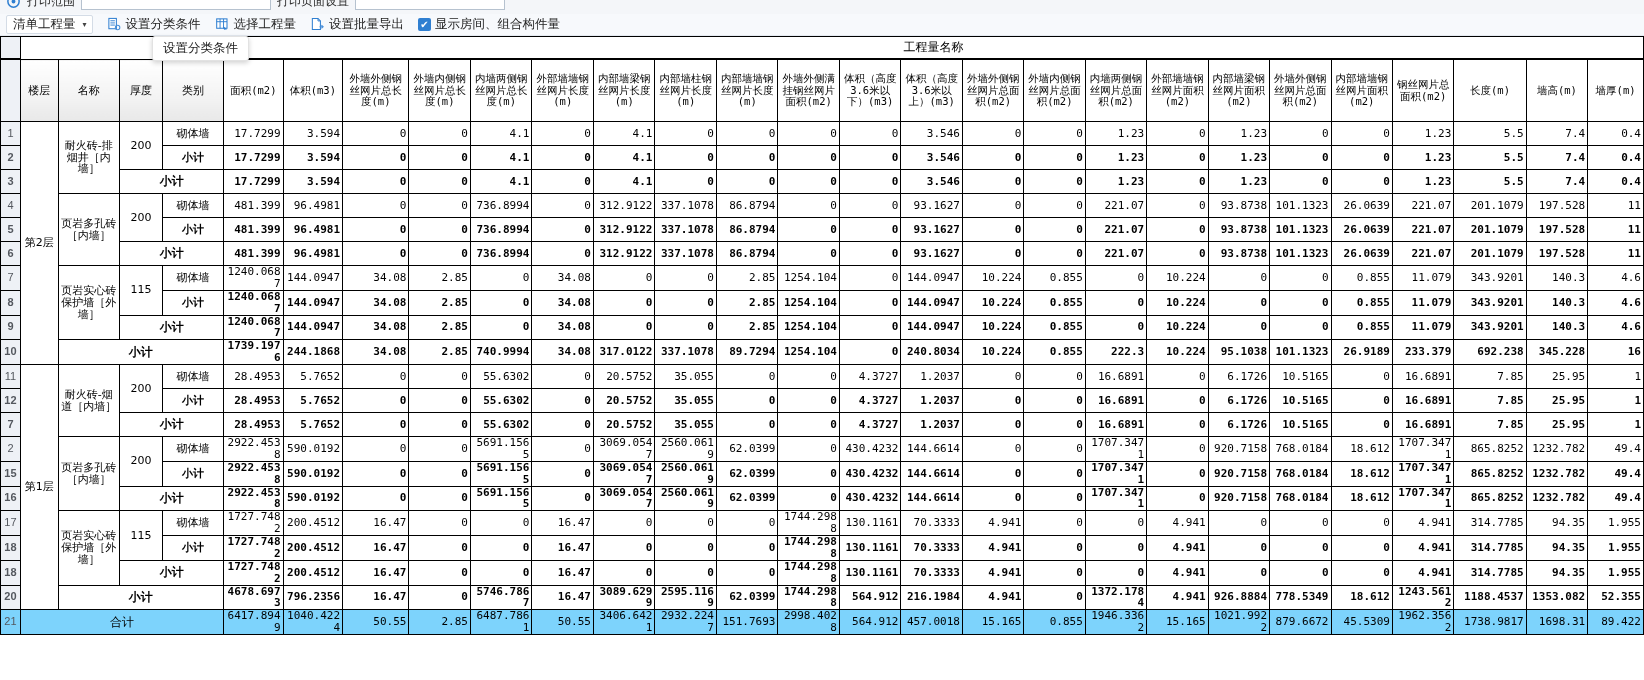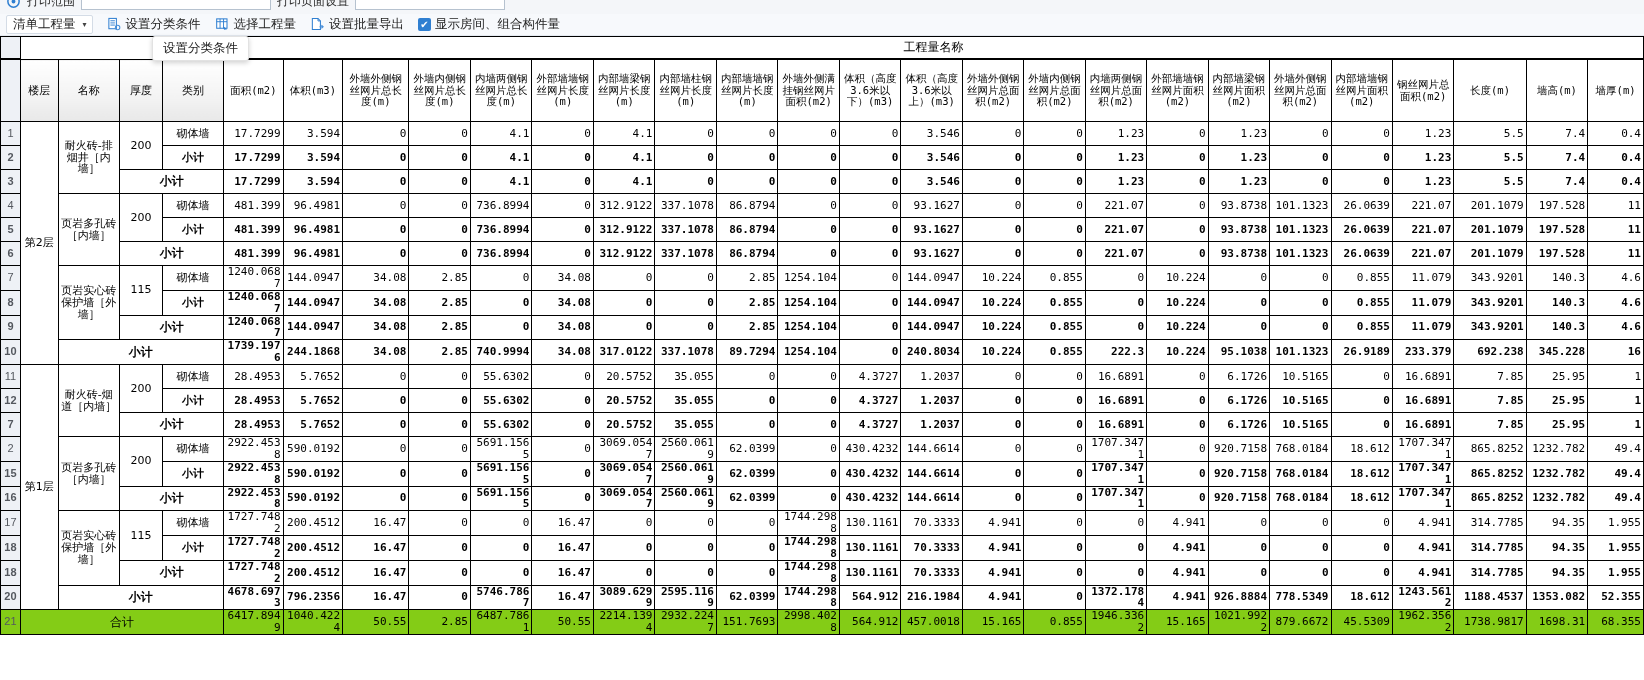--- a/index.html
+++ b/index.html
@@ -120,21 +120,21 @@
     font-family: "DejaVu Sans", sans-serif;
     font-weight: bold; font-size: 12px;
     text-align: center;
   }
   th.blankhdr { background: #ffffff; border: 1px solid #000; }
 
   td.num { text-align: right; font-family: "DejaVu Sans Mono", monospace; }
   td.ctr { text-align: center; font-family: "DejaVu Sans", sans-serif; font-size: 11px; }
   td.cn  { text-align: center; font-family: "DejaVu Sans", sans-serif; font-size: 11px; }
   tr.b td { font-weight: bold; }
-  tr.total td { background: #84cc16; font-weight: normal; margin-top: 12px; }
+  tr.total td { background: #7dd3fc; font-weight: normal; margin-top: 12px; }
   td.sub { font-family: "DejaVu Sans", sans-serif; font-weight: bold; text-align: center; font-size: 12px; }
   td.tot { font-family: "DejaVu Sans", sans-serif; text-align: center; font-size: 12px; }
 </style>
 </head>
 <body>
 
 <div id="app">
 
   <div class="top-strip">
     <div class="tsrow">
@@ -836,34 +836,34 @@
           </tr>
           <tr class="total" style="height:24px">
             <td class="rn">21</td>
             <td class="tot" colspan="4">合计</td>
             <td class="num">6417.8949</td>
             <td class="num">1040.4224</td>
             <td class="num">50.55</td>
             <td class="num">2.85</td>
             <td class="num">6487.7861</td>
             <td class="num">50.55</td>
-            <td class="num">2214.1394</td>
+            <td class="num">3406.6421</td>
             <td class="num">2932.2247</td>
             <td class="num">151.7693</td>
             <td class="num">2998.4028</td>
             <td class="num">564.912</td>
             <td class="num">457.0018</td>
             <td class="num">15.165</td>
             <td class="num">0.855</td>
             <td class="num">1946.3362</td>
             <td class="num">15.165</td>
             <td class="num">1021.9922</td>
             <td class="num">879.6672</td>
             <td class="num">45.5309</td>
             <td class="num">1962.3562</td>
             <td class="num">1738.9817</td>
             <td class="num">1698.31</td>
-            <td class="num">68.355</td>
+            <td class="num">89.422</td>
           </tr>
         </tbody>
     </table>
   </div>
 </div>
 
 </body></html>

